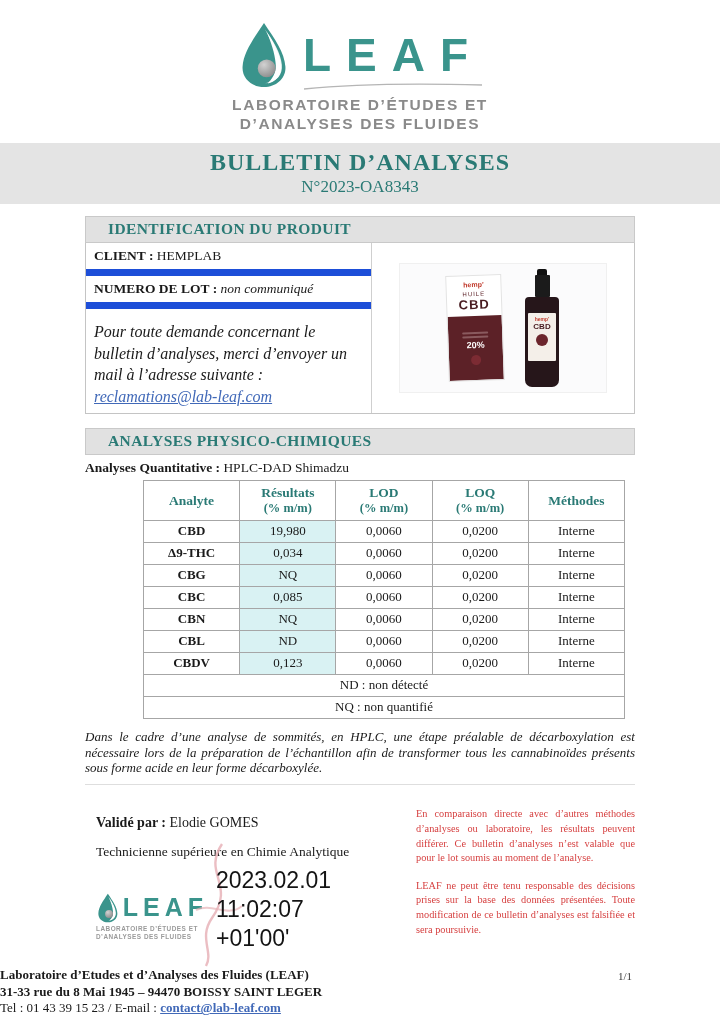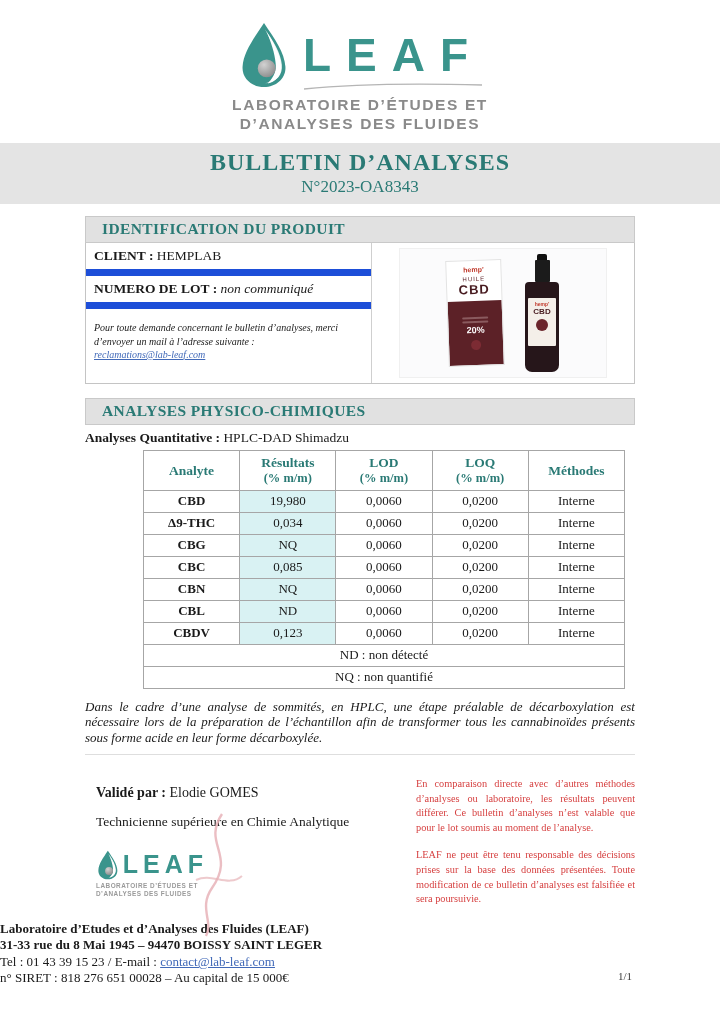--- a/index.html
+++ b/index.html
@@ -26,31 +26,31 @@
   }
 
   
   .title-banner { margin:10px 0 0 0; background:#e4e4e4; text-align:center; padding:6px 0 7px; }
   .bulletin-title { font-size:24px; font-weight:bold; color:#2a7a75; letter-spacing:1px; }
   .bulletin-number { font-size:17px; color:#2a7a75; margin-top:1px; }
 
   
   .content { margin:12px 85px 0 85px; width:550px; }
   .section-banner {
-    background:#e1e1e1; border:1px solid #c9c9c9; padding:3px 16px 4px;
+    background:#e1e1e1; border:1px solid #c9c9c9; padding:3px 22px 4px;
     font-size:15.5px; font-weight:bold; color:#2a7a75; letter-spacing:0.4px;
   }
 
   
   .id-box { border:1px solid #c4c4c4; border-top:none; display:flex; }
   .id-left { width:285px; display:flex; flex-direction:column; }
   .id-row { border-bottom:7px solid #1d4ed8; padding:5px 8px; font-size:13.5px; white-space:nowrap; }
   .id-row .id-label { font-weight:bold; }
   .id-row .italic-val { font-style:italic; }
-  .id-note { padding:12px 8px 6px; font-size:10px; font-style:italic; line-height:1.35; }
+  .id-note { padding:12px 8px 6px; font-size:16px; font-style:italic; line-height:1.35; }
   .id-note a { color:#4169b8; }
   .id-right { flex:1; border-left:1px solid #cfcfcf; display:flex; align-items:center; justify-content:center; padding:6px 0; }
 
   
   .photo { width:206px; height:128px; background:#fbfbfc; box-shadow:0 0 0 1px #f0f0f0;
            display:flex; align-items:center; justify-content:center; gap:22px; }
   .pbox { width:56px; height:106px; background:#fff; border:1px solid #e3e3e3; transform:rotate(-2deg);
           display:flex; flex-direction:column; align-items:center; overflow:hidden; font-family:"Liberation Sans",sans-serif; }
   .pbox-brand { color:#c0392b; font-size:7px; font-weight:bold; margin-top:5px; }
   .pbox-huile { color:#5c2127; font-size:6px; letter-spacing:1px; margin-top:3px; }
@@ -95,21 +95,21 @@
   .stamp-logo-text { font-family:"Liberation Sans",sans-serif; font-size:25px; font-weight:600; color:#3a948c; letter-spacing:5px; margin-left:3px; }
   .stamp-logo-sub { font-family:"Liberation Sans",sans-serif; font-size:6.4px; font-weight:bold; color:#9a9a9a; letter-spacing:0.5px; line-height:8px; margin-top:2px; }
   .timestamp { font-family:"Liberation Sans","DejaVu Sans",sans-serif; font-size:23px; line-height:29px; color:#141414; margin-left:8px; position:relative; z-index:2; }
   .squiggle { position:absolute; left:88px; top:-26px; width:70px; height:130px; z-index:1; pointer-events:none; }
 
   .validation-right { width:219px; padding-top:4px; color:#d64040; font-size:10.3px; line-height:1.42; text-align:justify; }
   .validation-right p + p { margin-top:13px; }
 
   
   .page-footer { margin-top:14px; text-align:left; font-size:13px; line-height:16.5px; }
-  .page-footer a { color:#4169b8; }
+  .page-footer a { color:#4169b8;font-weight:bold; }
   .page-number { position:absolute; right:88px; bottom:36px; font-size:11px; color:#3c3c3c; }
 </style>
 </head>
 <body>
 
 <svg width="0" height="0" style="position:absolute">
   <defs>
     <radialGradient id="ballGrad" cx="35%" cy="30%" r="75%">
       <stop offset="0%" stop-color="#d2d2d2"></stop>
       <stop offset="100%" stop-color="#8d8d8d"></stop>
@@ -290,20 +290,25 @@
             <svg class="stamp-logo-icon">
                 <use href="#leafIcon"></use>
               </svg>
             <span class="stamp-logo-text">LEAF</span>
           </div>
           <div class="stamp-logo-sub">
             <div>LABORATOIRE D’ÉTUDES ET</div>
             <div>D’ANALYSES DES FLUIDES</div>
           </div>
         </div>
+        <div class="timestamp">
+          <div>2023.02.01</div>
+          <div>11:02:07</div>
+          <div>+01'00'</div>
+        </div>
       </div>
     </div>
     <div class="validation-right">
       <p>En comparaison directe avec d’autres méthodes d’analyses ou laboratoire, les résultats peuvent différer. Ce bulletin d’analyses n’est valable que pour le lot soumis au moment de l’analyse.</p>
       <p>LEAF ne peut être tenu responsable des décisions prises sur la base des données présentées. Toute modification de ce bulletin d’analyses est falsifiée et sera poursuivie.</p>
     </div>
   </section>
 </main>
 
 <footer class="page-footer">

